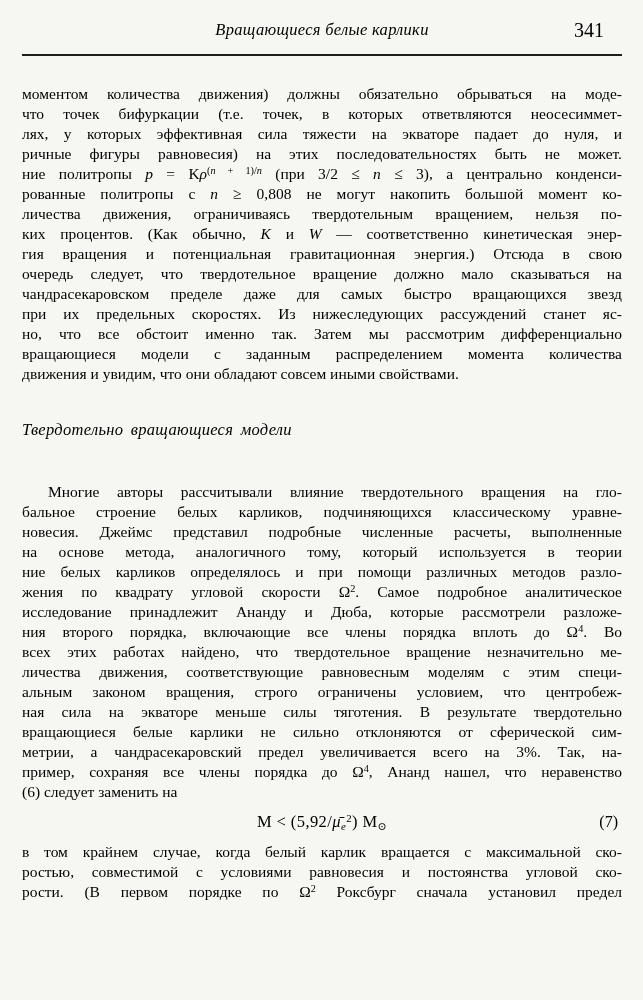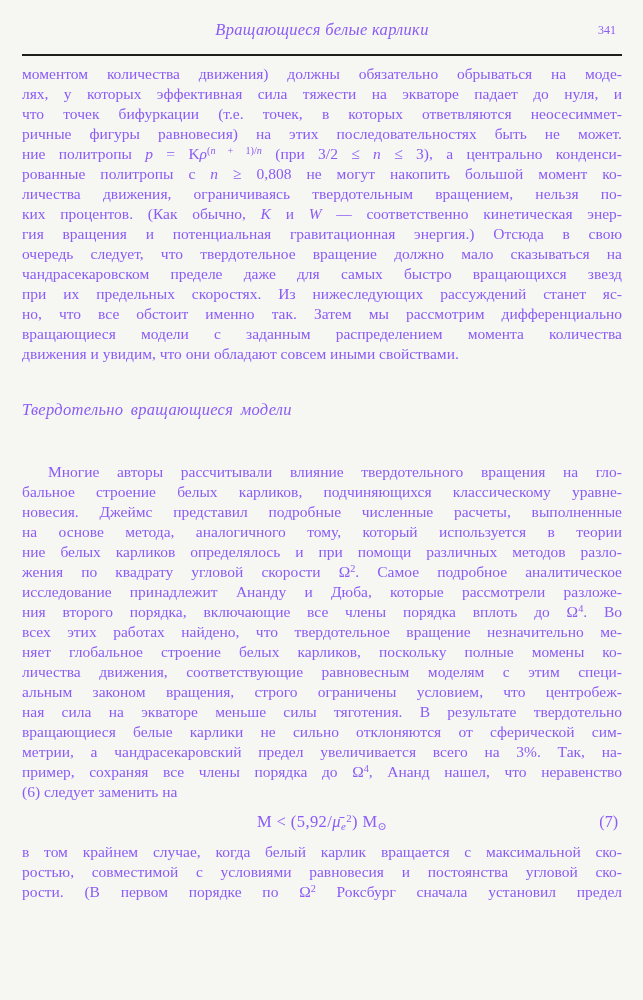--- a/index.html
+++ b/index.html
@@ -6,37 +6,37 @@
   body {
     width:643px; height:1000px;
     background:#efefec;
     font-family:"Liberation Serif","DejaVu Serif",serif;
   }
   .page {
     position:relative;
     width:643px; height:1000px;
     box-sizing:border-box;
     background:#f6f6f3;
-    color:#8b5cf6;
+    color:#000000;
     padding:20px 21px 0 22px;
     overflow:hidden;
   }
   .running-head { position:relative; height:20px; line-height:20px; }
   .rh-title {
     position:absolute; left:0; right:0;
     text-align:center;
     font-style:italic;
     font-size:16.5px;
     letter-spacing:0.3px;
   }
-  .rh-page { position:absolute; right:6px; font-size:12px; }
+  .rh-page { position:absolute; right:18px; font-size:20px; }
   .rule { border-bottom:2px solid #1e1e1c; margin-top:14px; }
 
   .para { margin:0; }
-  .para-1 { margin-top:8px; }
+  .para-1 { margin-top:28px; }
   .para-2 { margin-top:42px; }
   .para-3 { margin-top:8px; }
 
   .line {
     height:20px; line-height:20px;
     font-size:15.5px;
     text-align:justify;
     text-align-last:justify;
   }
   .line.no-justify { text-align-last:left; }
@@ -70,22 +70,22 @@
 
 <div class="page">
   <header class="running-head">
     <span class="rh-title">Вращающиеся белые карлики</span>
     <span class="rh-page">341</span>
   </header>
   <div class="rule"></div>
 
   <div class="para para-1">
       <div class="line">моментом количества движения) должны обязательно обрываться на моде-</div>
+      <div class="line">что точек бифуркации (т.е. точек, в которых ответвляются неосесиммет-</div>
       <div class="line">лях, у которых эффективная сила тяжести на экваторе падает до нуля, и</div>
-      <div class="line">что точек бифуркации (т.е. точек, в которых ответвляются неосесиммет-</div>
       <div class="line">ричные фигуры равновесия) на этих последовательностях быть не может.</div>
       <div class="line">ние политропы <i>p</i> = K<i>ρ</i><sup>(<i>n</i> + 1)/<i>n</i></sup> (при 3/2 ≤ <i>n</i> ≤ 3), а центрально конденси-</div>
       <div class="line">рованные политропы с <i>n</i> ≥ 0,808 не могут накопить большой момент ко-</div>
       <div class="line">личества движения, ограничиваясь твердотельным вращением, нельзя по-</div>
       <div class="line">ких процентов. (Как обычно, <i>K</i> и <i>W</i> — соответственно кинетическая энер-</div>
       <div class="line">гия вращения и потенциальная гравитационная энергия.) Отсюда в свою</div>
       <div class="line">очередь следует, что твердотельное вращение должно мало сказываться на</div>
       <div class="line">чандрасекаровском пределе даже для самых быстро вращающихся звезд</div>
       <div class="line">при их предельных скоростях. Из нижеследующих рассуждений станет яс-</div>
       <div class="line">но, что все обстоит именно так. Затем мы рассмотрим дифференциально</div>
@@ -98,21 +98,20 @@
   <div class="para para-2">
       <div class="line indent">Многие авторы рассчитывали влияние твердотельного вращения на гло-</div>
       <div class="line">бальное строение белых карликов, подчиняющихся классическому уравне-</div>
       <div class="line">новесия. Джеймс представил подробные численные расчеты, выполненные</div>
       <div class="line">на основе метода, аналогичного тому, который используется в теории</div>
       <div class="line">ние белых карликов определялось и при помощи различных методов разло-</div>
       <div class="line">жения по квадрату угловой скорости Ω<sup>2</sup>. Самое подробное аналитическое</div>
       <div class="line">исследование принадлежит Ананду и Дюба, которые рассмотрели разложе-</div>
       <div class="line">ния второго порядка, включающие все члены порядка вплоть до Ω<sup>4</sup>. Во</div>
       <div class="line">всех этих работах найдено, что твердотельное вращение незначительно ме-</div>
-      <div class="line">няет глобальное строение белых карликов, поскольку полные момены ко-</div>
       <div class="line">личества движения, соответствующие равновесным моделям с этим специ-</div>
       <div class="line">альным законом вращения, строго ограничены условием, что центробеж-</div>
       <div class="line">ная сила на экваторе меньше силы тяготения. В результате твердотельно</div>
       <div class="line">вращающиеся белые карлики не сильно отклоняются от сферической сим-</div>
       <div class="line">метрии, а чандрасекаровский предел увеличивается всего на 3%. Так, на-</div>
       <div class="line">пример, сохраняя все члены порядка до Ω<sup>4</sup>, Ананд нашел, что неравенство</div>
       <div class="line no-justify">(6) следует заменить на</div>
     </div>
 
   <div class="equation">

